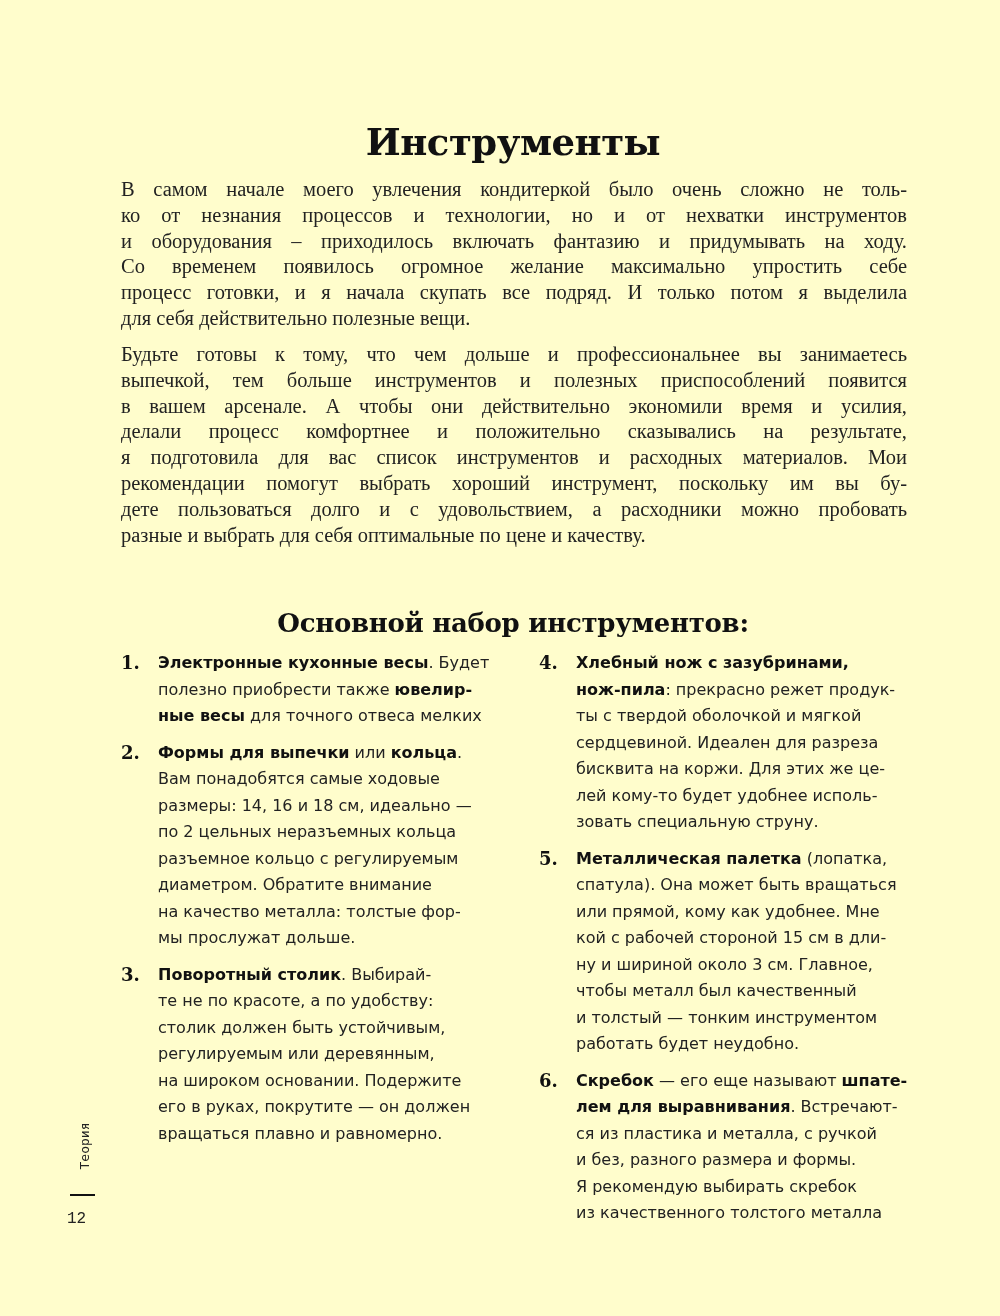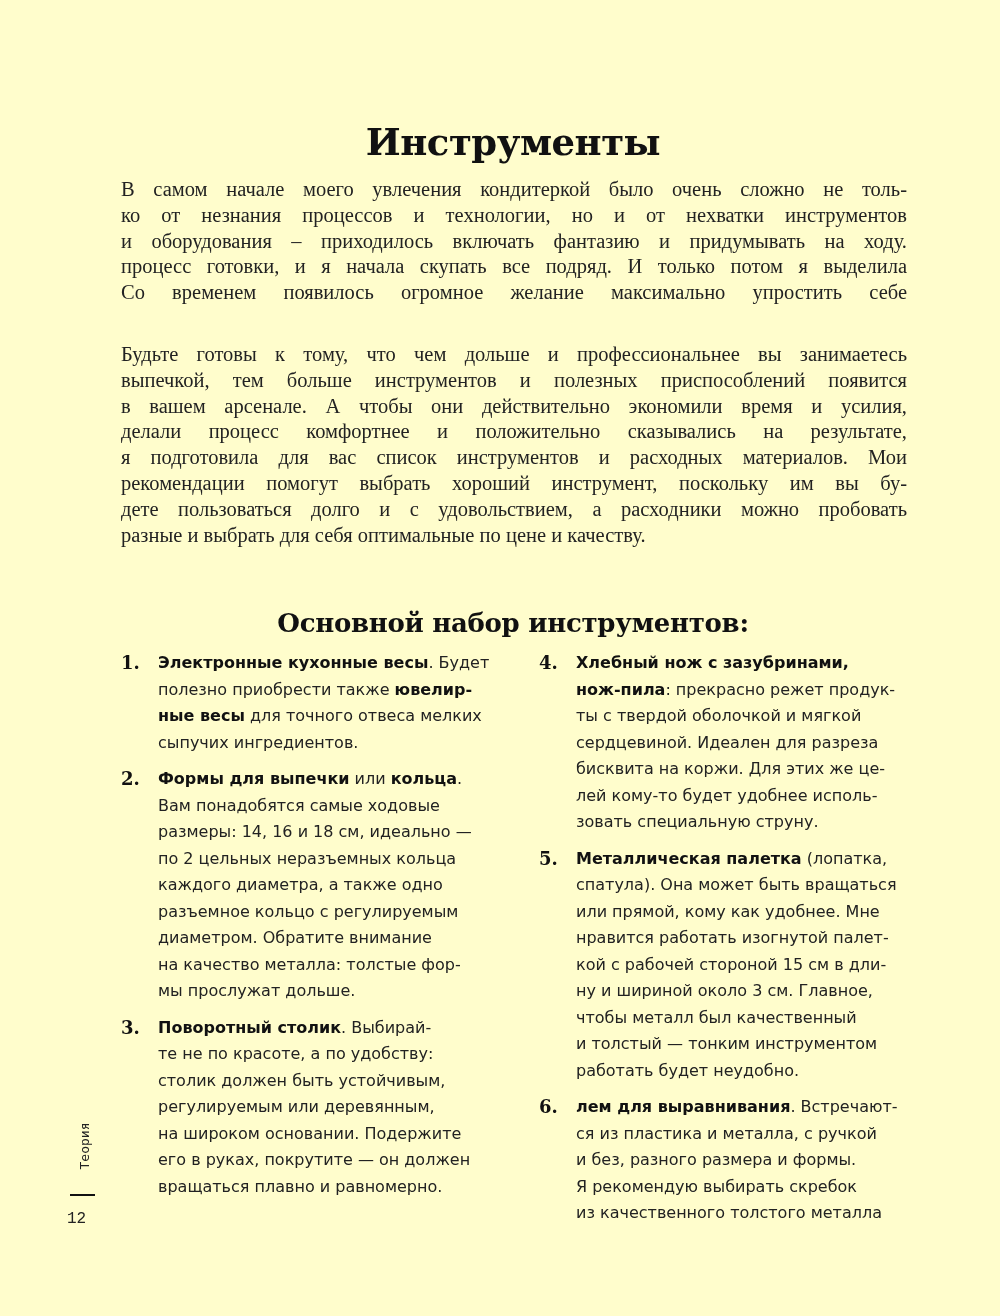--- a/index.html
+++ b/index.html
@@ -134,51 +134,50 @@
   </style>
 </head>
 <body>
 
 <h1 class="page-title">Инструменты</h1>
 
 <div class="intro" id="intro-p1">
     <span class="line">В самом начале моего увлечения кондитеркой было очень сложно не толь-</span>
     <span class="line">ко от незнания процессов и технологии, но и от нехватки инструментов</span>
     <span class="line">и оборудования – приходилось включать фантазию и придумывать на ходу.</span>
+    <span class="line">Со временем появилось огромное желание максимально упростить себе</span>
     <span class="line">процесс готовки, и я начала скупать все подряд. И только потом я выделила</span>
-    <span class="line">Со временем появилось огромное желание максимально упростить себе</span>
+    <span class="line last">для себя действительно полезные вещи.</span>
   </div>
 <div class="intro" id="intro-p2">
     <span class="line">Будьте готовы к тому, что чем дольше и профессиональнее вы занимаетесь</span>
     <span class="line">выпечкой, тем больше инструментов и полезных приспособлений появится</span>
     <span class="line">в вашем арсенале. А чтобы они действительно экономили время и усилия,</span>
     <span class="line">делали процесс комфортнее и положительно сказывались на результате,</span>
     <span class="line">я подготовила для вас список инструментов и расходных материалов. Мои</span>
     <span class="line">рекомендации помогут выбрать хороший инструмент, поскольку им вы бу-</span>
     <span class="line">дете пользоваться долго и с удовольствием, а расходники можно пробовать</span>
     <span class="line last">разные и выбрать для себя оптимальные по цене и качеству.</span>
   </div>
 
 <h2 class="section-title">Основной набор инструментов:</h2>
 
 <div class="col" id="col-left">
     <div class="item">
       <span class="num">1.</span>
       <span class="line"><b>Электронные кухонные весы</b><span>. Будет</span></span>
       <span class="line"><span>полезно приобрести также </span><b>ювелир-</b></span>
       <span class="line"><b>ные весы</b><span> для точного отвеса мелких</span></span>
-      <span class="line"><span>сыпучих ингредиентов.</span></span>
     </div>
     <div class="item">
       <span class="num">2.</span>
       <span class="line"><b>Формы для выпечки</b><span> или </span><b>кольца</b><span>.</span></span>
       <span class="line"><span>Вам понадобятся самые ходовые</span></span>
       <span class="line"><span>размеры: 14, 16 и 18 см, идеально —</span></span>
       <span class="line"><span>по 2 цельных неразъемных кольца</span></span>
-      <span class="line"><span>каждого диаметра, а также одно</span></span>
       <span class="line"><span>разъемное кольцо с регулируемым</span></span>
       <span class="line"><span>диаметром. Обратите внимание</span></span>
       <span class="line"><span>на качество металла: толстые фор-</span></span>
       <span class="line"><span>мы прослужат дольше.</span></span>
     </div>
     <div class="item">
       <span class="num">3.</span>
       <span class="line"><b>Поворотный столик</b><span>. Выбирай-</span></span>
       <span class="line"><span>те не по красоте, а по удобству:</span></span>
       <span class="line"><span>столик должен быть устойчивым,</span></span>
@@ -197,29 +196,29 @@
       <span class="line"><span>сердцевиной. Идеален для разреза</span></span>
       <span class="line"><span>бисквита на коржи. Для этих же це-</span></span>
       <span class="line"><span>лей кому-то будет удобнее исполь-</span></span>
       <span class="line"><span>зовать специальную струну.</span></span>
     </div>
     <div class="item">
       <span class="num">5.</span>
       <span class="line"><b>Металлическая палетка</b><span> (лопатка,</span></span>
       <span class="line"><span>спатула). Она может быть вращаться</span></span>
       <span class="line"><span>или прямой, кому как удобнее. Мне</span></span>
-      <span class="line"><span>нравится работать изогнутой палет-</span></span>
       <span class="line"><span>кой с рабочей стороной 15 см в дли-</span></span>
       <span class="line"><span>ну и шириной около 3 см. Главное,</span></span>
       <span class="line"><span>чтобы металл был качественный</span></span>
       <span class="line"><span>и толстый — тонким инструментом</span></span>
       <span class="line"><span>работать будет неудобно.</span></span>
     </div>
     <div class="item">
       <span class="num">6.</span>
+      <span class="line"><b>Скребок</b><span> — его еще называют </span><b>шпате-</b></span>
       <span class="line"><b>лем для выравнивания</b><span>. Встречают-</span></span>
       <span class="line"><span>ся из пластика и металла, с ручкой</span></span>
       <span class="line"><span>и без, разного размера и формы.</span></span>
       <span class="line"><span>Я рекомендую выбирать скребок</span></span>
       <span class="line"><span>из качественного толстого металла</span></span>
     </div>
   </div>
 
 <div class="side-label">
   <span>Теория</span>

